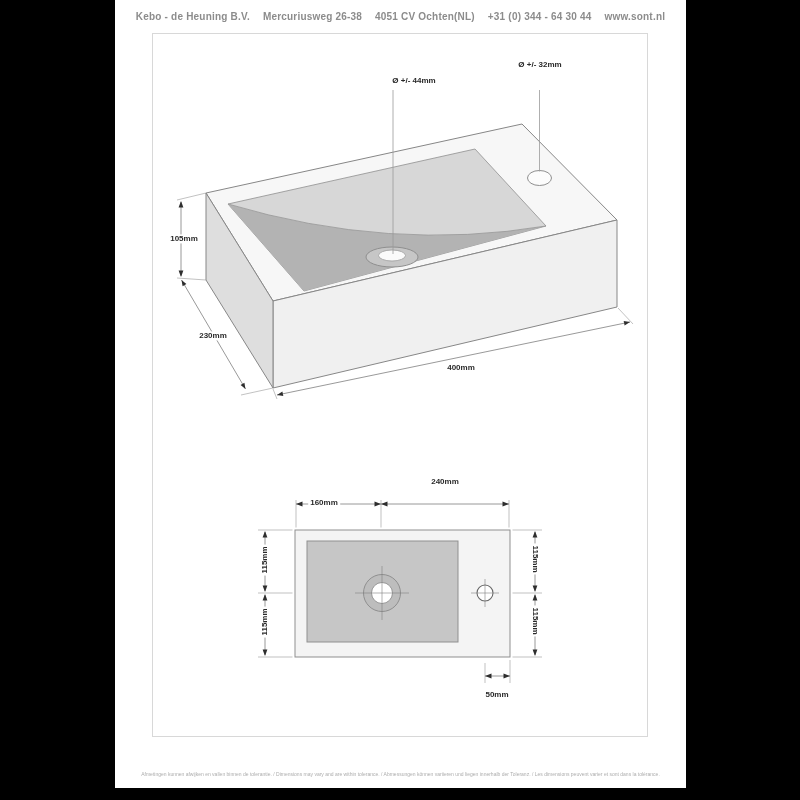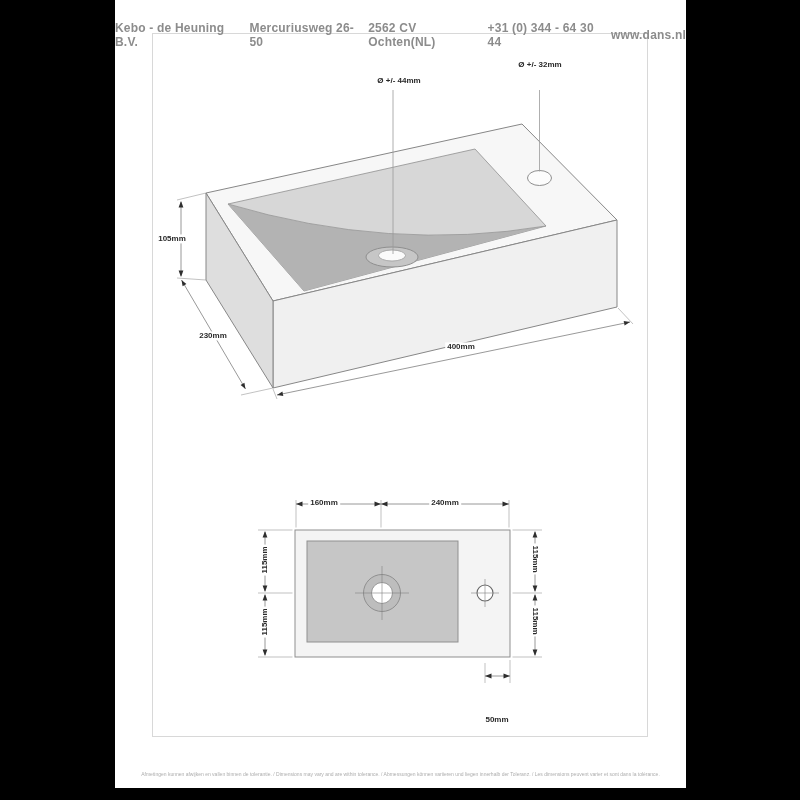--- a/index.html
+++ b/index.html
@@ -4,43 +4,43 @@
 <style>
   html,body{margin:0;padding:0;}
   body{width:800px;height:800px;background:#000;position:relative;overflow:hidden;
        font-family:"Liberation Sans", sans-serif;}
   .canvas{position:absolute;left:0;top:0;width:800px;height:800px;}
   .page{position:absolute;left:115px;top:0;width:571px;height:788px;background:#fff;}
   .frame{position:absolute;left:152px;top:33px;width:494px;height:702px;
          border:1px solid #d8d8d8;background:#fff;}
   .header{position:absolute;left:115px;top:8px;width:571px;height:16px;
           display:flex;justify-content:center;align-items:center;gap:13px;
-          font-size:12px;font-weight:bold;color:#8c8c8c;letter-spacing:.2px;margin-top:19px;}
+          font-size:10px;font-weight:bold;color:#8c8c8c;letter-spacing:.2px;}
   svg.drawing{position:absolute;left:0;top:0;width:800px;height:800px;pointer-events:none;}
   .dim{position:absolute;transform:translate(-50%,-50%);font-size:8px;font-weight:bold;
        color:#2a2a2a;background:#fff;padding:0 2px;line-height:1.15;white-space:nowrap;}
   .dim.rot-l{transform:translate(-50%,-50%) rotate(-90deg);}
   .dim.rot-r{transform:translate(-50%,-50%) rotate(90deg);}
   .footer{position:absolute;left:115px;top:771px;width:571px;text-align:center;
           font-size:5px;color:#adadad;white-space:nowrap;letter-spacing:0;}
 </style>
 </head>
 <body>
 
 <div class="canvas">
 
   <div class="page"></div>
   <div class="frame"></div>
 
   <div class="header">
     <span>Kebo - de Heuning B.V.</span>
-    <span>Mercuriusweg 26-50</span>
-    <span>2562 CV Ochten(NL)</span>
+    <span>Mercuriusweg 26-38</span>
+    <span>4051 CV Ochten(NL)</span>
     <span>+31 (0) 344 - 64 30 44</span>
-    <span>www.dans.nl</span>
+    <span>www.sont.nl</span>
   </div>
 
   <svg class="drawing" viewBox="0 0 800 800">
 
     <g>
 
       <polygon points="206,193 522,124 617,220 273,301" fill="#f7f7f7" stroke="#878787" stroke-width="1"></polygon>
       <polygon points="273,301 617,220 617,307 273,388" fill="#f0f0f0" stroke="#878787" stroke-width="1"></polygon>
       <polygon points="206,193 273,301 273,388 206,280" fill="#dedede" stroke="#878787" stroke-width="1"></polygon>
 
@@ -132,28 +132,28 @@
       <g stroke="#777" stroke-width="0.75">
         <line x1="485" y1="676" x2="510" y2="676"></line>
         <line x1="485" y1="663" x2="485" y2="683" stroke="#999" stroke-width="0.6"></line>
         <line x1="510" y1="660" x2="510" y2="683" stroke="#999" stroke-width="0.6"></line>
       </g>
       <polygon points="485,676 491.5,673.6 491.5,678.4" fill="#2e2e2e"></polygon>
       <polygon points="510,676 503.5,673.6 503.5,678.4" fill="#2e2e2e"></polygon>
     </g>
   </svg>
 
-  <div class="dim" style="left:399px;top:81px">Ø +/- 44mm</div>
+  <div class="dim" style="left:414px;top:81px">Ø +/- 44mm</div>
   <div class="dim" style="left:540px;top:65px">Ø +/- 32mm</div>
-  <div class="dim" style="left:172px;top:239px">105mm</div>
+  <div class="dim" style="left:184px;top:239px">105mm</div>
   <div class="dim" style="left:213px;top:336px">230mm</div>
-  <div class="dim" style="left:461px;top:347px">400mm</div>
+  <div class="dim" style="left:461px;top:368px">400mm</div>
 
   <div class="dim" style="left:324px;top:503px">160mm</div>
-  <div class="dim" style="left:445px;top:503px">240mm</div>
+  <div class="dim" style="left:445px;top:482px">240mm</div>
   <div class="dim rot-l" style="left:265px;top:560px">115mm</div>
   <div class="dim rot-l" style="left:265px;top:622px">115mm</div>
   <div class="dim rot-r" style="left:535px;top:559px">115mm</div>
   <div class="dim rot-r" style="left:535px;top:621px">115mm</div>
-  <div class="dim" style="left:497px;top:720px">50mm</div>
+  <div class="dim" style="left:497px;top:695px">50mm</div>
 
   <div class="footer">Afmetingen kunnen afwijken en vallen binnen de tolerantie. / Dimensions may vary and are within tolerance. / Abmessungen können variieren und liegen innerhalb der Toleranz. / Les dimensions peuvent varier et sont dans la tolérance.</div>
 </div>
 
 </body></html>

